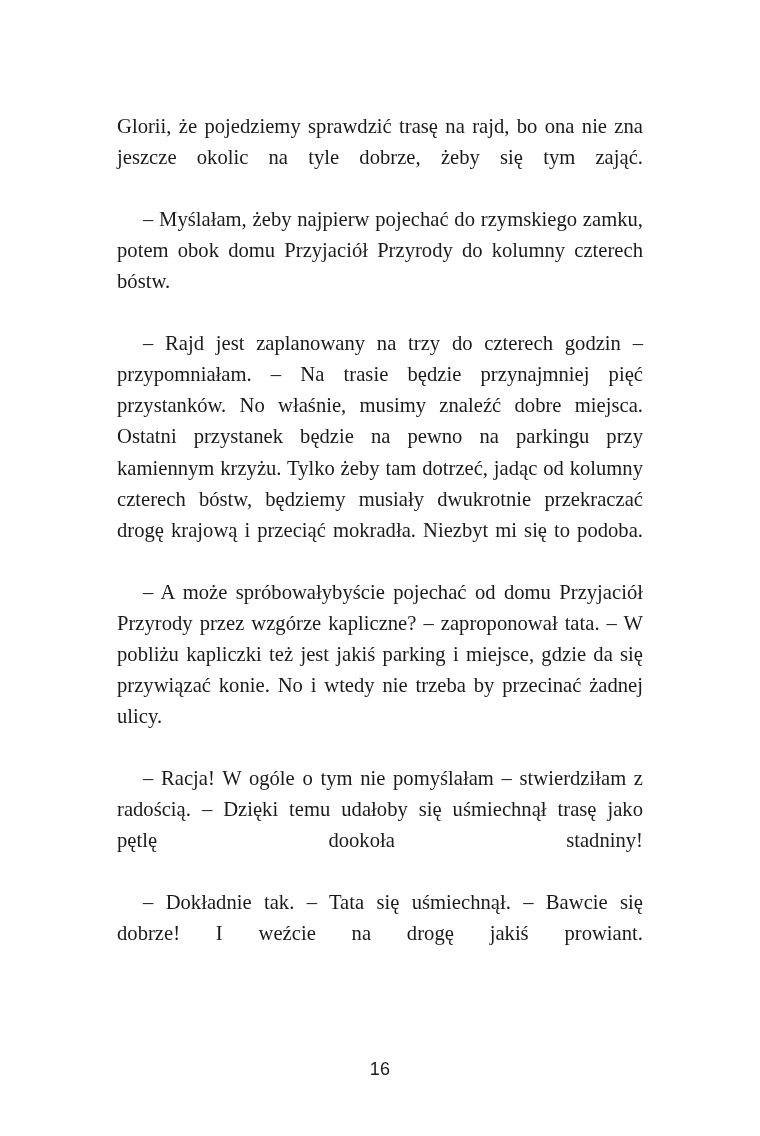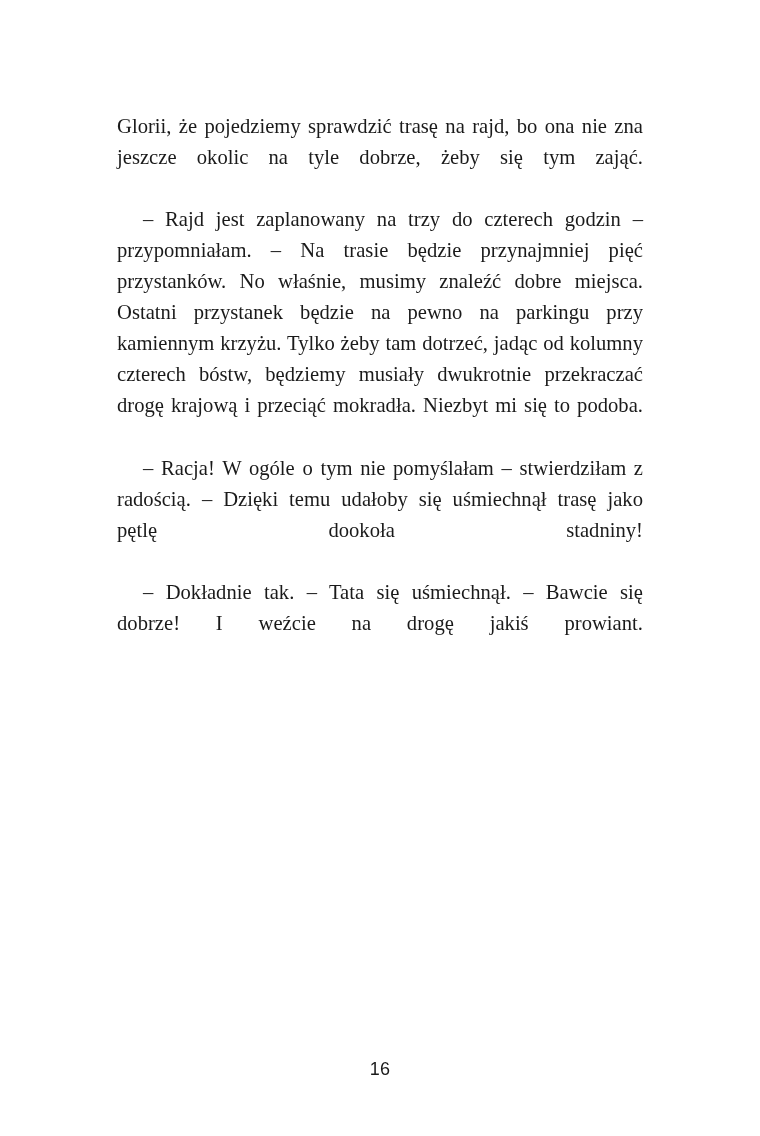--- a/index.html
+++ b/index.html
@@ -75,21 +75,23 @@
     color: #1a1a1a;
   }
 </style>
 </head>
 <body>
 
 <div class="page">
 
   <div class="text-block">
     <p class="no-indent">Glorii, że pojedziemy sprawdzić trasę na rajd, bo ona nie zna jeszcze okolic na tyle dobrze, żeby się tym zająć.</p>
+    <p>– Myślałam, żeby najpierw pojechać do rzymskiego zamku, potem obok domu Przyjaciół Przyrody do kolumny czterech bóstw.</p>
     <p>– Rajd jest zaplanowany na trzy do czterech godzin – przypomniałam. – Na trasie będzie przynajmniej pięć przystanków. No właśnie, musimy znaleźć dobre miejsca. Ostatni przystanek będzie na pewno na parkingu przy kamiennym krzyżu. Tylko żeby tam dotrzeć, jadąc od kolumny czterech bóstw, będziemy musiały dwukrotnie przekraczać drogę krajową i przeciąć mokradła. Niezbyt mi się to podoba.</p>
+    <p>– A może spróbowałybyście pojechać od domu Przyjaciół Przyrody przez wzgórze kapliczne? – zaproponował tata. – W pobliżu kapliczki też jest jakiś parking i miejsce, gdzie da się przywiązać konie. No i wtedy nie trzeba by przecinać żadnej ulicy.</p>
     <p>– Racja! W ogóle o tym nie pomyślałam – stwierdziłam z radością. – Dzięki temu udałoby się uśmiechnął trasę jako pętlę dookoła stadniny!</p>
     <p>– Dokładnie tak. – Tata się uśmiechnął. – Bawcie się dobrze! I weźcie na drogę jakiś prowiant.</p>
 
   </div>
 
   <div class="folio">16</div>
 
 </div>
 
 </body></html>

